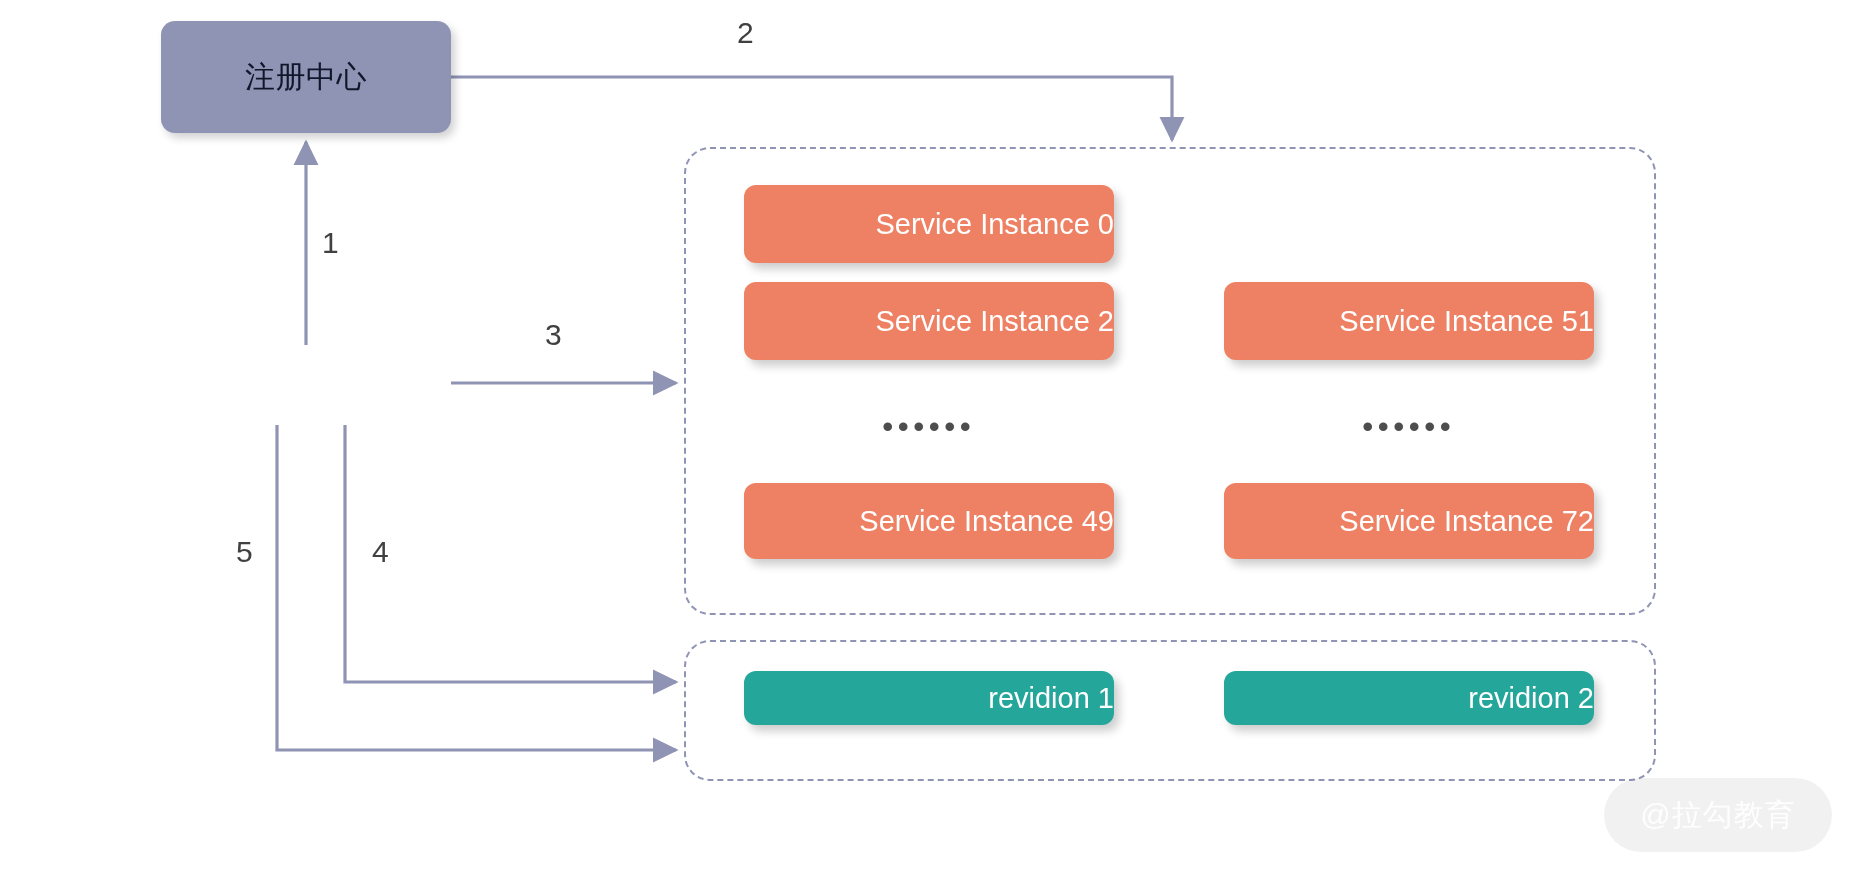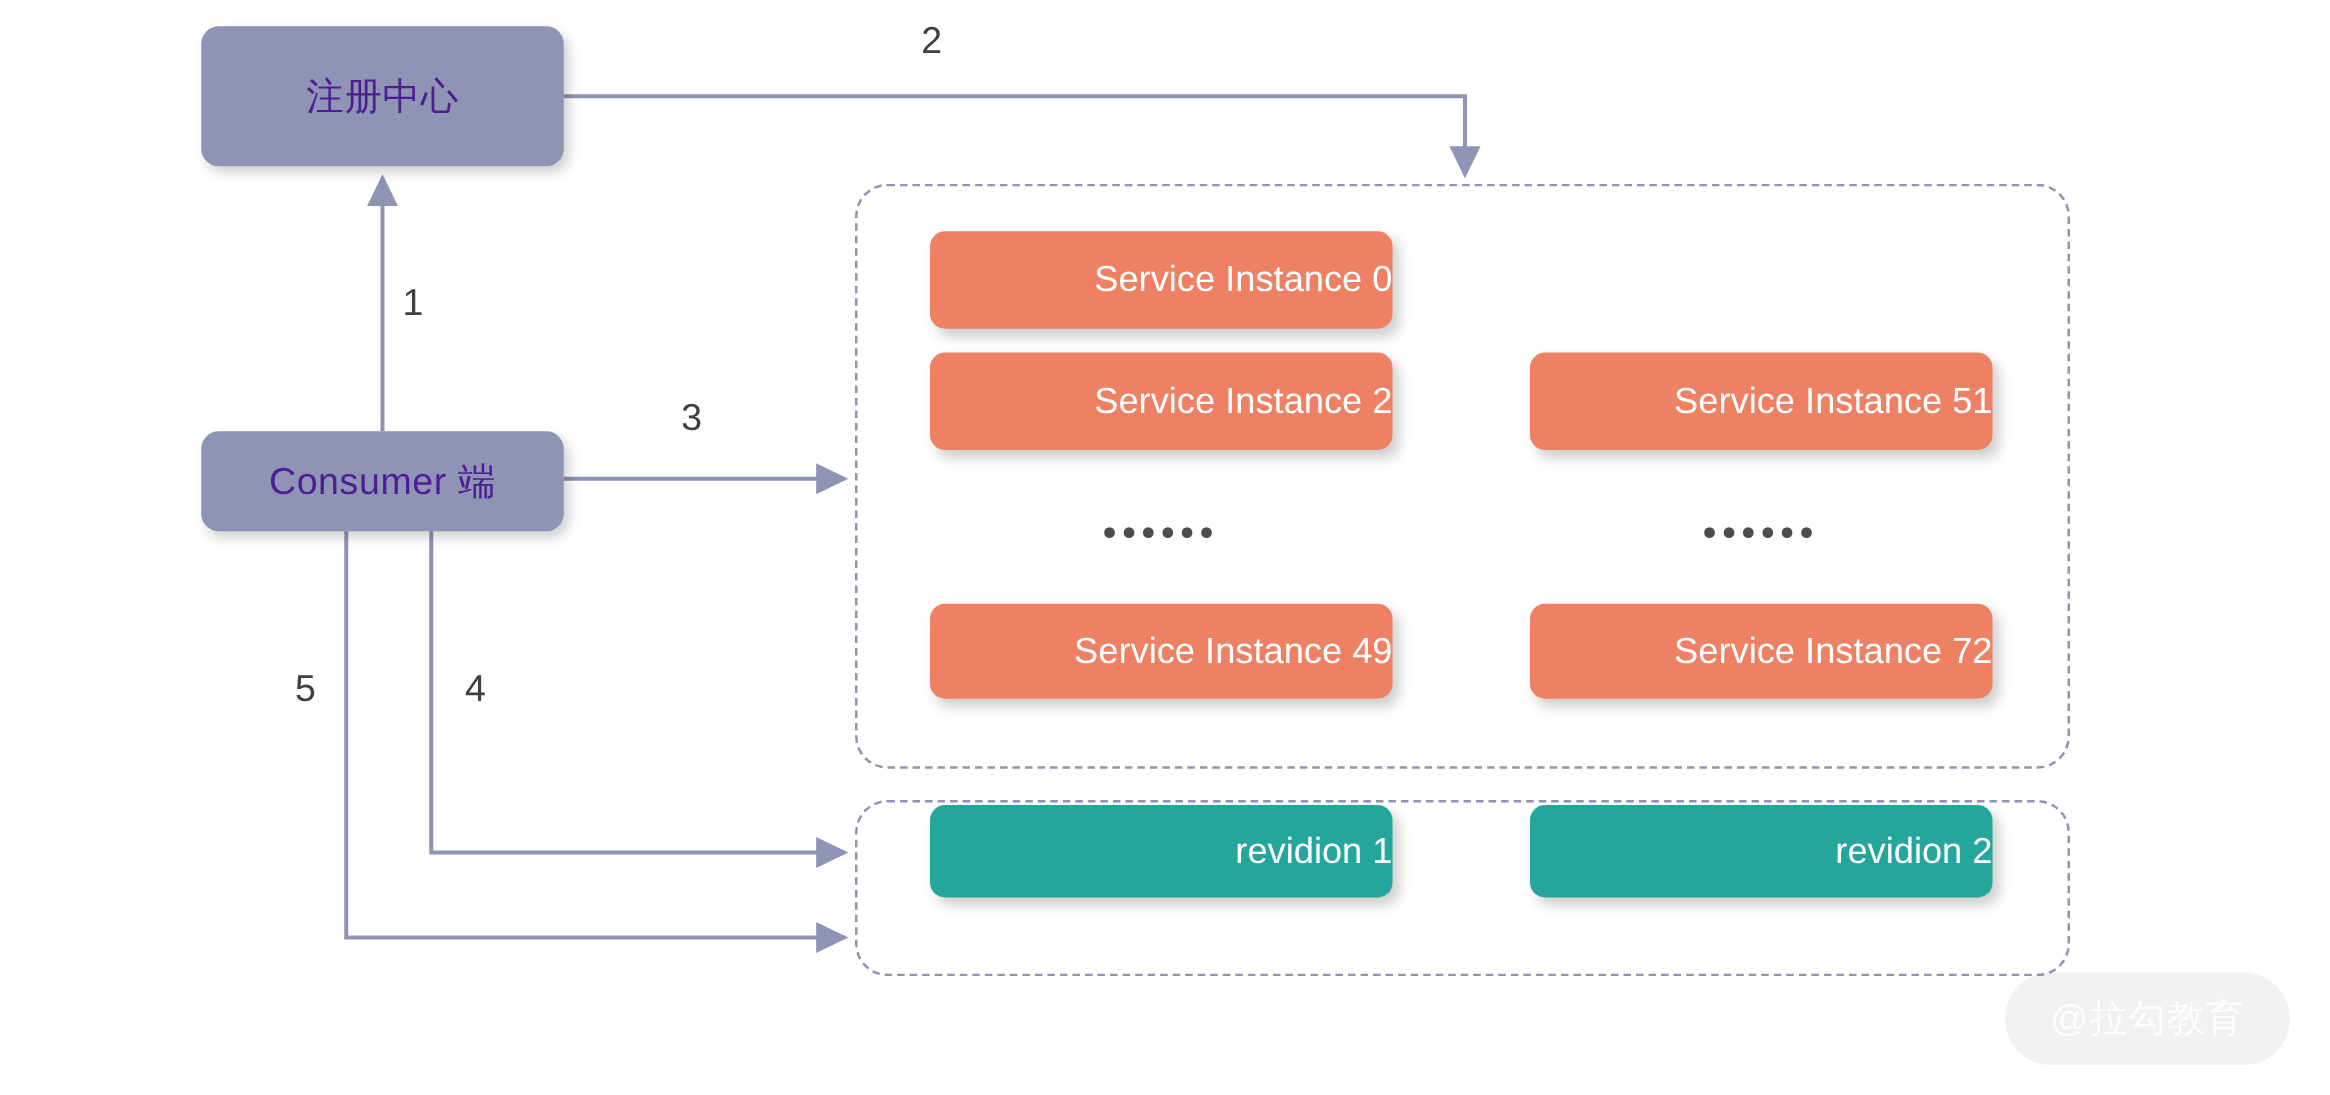--- a/index.html
+++ b/index.html
@@ -25,21 +25,21 @@
     height: 876px;
     pointer-events: none;
   }
 
   
   .node {
     position: absolute;
     background: #8f93b4;
     border-radius: 14px;
     box-shadow: 4px 5px 9px rgba(0,0,0,0.18);
-    color: #4c1d95;
+    color: #0f172a;
     display: flex;
     align-items: center;
     justify-content: center;
     font-size: 30px;
     letter-spacing: 0.5px;
     box-sizing: border-box;
   }
   #registry-node {
     left: 161px;
     top: 21px;
@@ -89,21 +89,21 @@
   }
   .chip.orange { background: #ee8163; }
   .chip.green  { background: #25a69a; }
 
   
   .col-left  { left: 744px; width: 370px; }
   .col-right { left: 1224px; width: 370px; }
   .row-a { top: 185px; height: 78px; }
   .row-b { top: 282px; height: 78px; }
   .row-c { top: 483px; height: 76px; }
-  .rev-row { top: 644px; height: 74px; padding-left: 13px; }
+  .rev-row { top: 671px; height: 54px; padding-left: 13px; }
 
   
   .dots {
     position: absolute;
     color: #4d4d4d;
     font-size: 30px;
     letter-spacing: 5px;
     line-height: 1;
     top: 412px;
     width: 370px;
@@ -163,23 +163,20 @@
 
     <path d="M345,425 L345,682 L676,682" fill="none" stroke="#8f93b4" stroke-width="3.2" stroke-linejoin="miter" marker-end="url(#arrowhead)"></path>
 
     <path d="M277,425 L277,750 L676,750" fill="none" stroke="#8f93b4" stroke-width="3.2" stroke-linejoin="miter" marker-end="url(#arrowhead)"></path>
   </svg>
 
   <div class="node" id="registry-node">
     <span>注册中心</span>
   </div>
 
-  <div class="node" id="consumer-node">
-    <span>Consumer 端</span>
-  </div>
 
   <div class="dashed-group" id="instances-group"></div>
 
   <div class="chip orange col-left row-a">
     <span>Service Instance 0</span>
   </div>
   <div class="chip orange col-left row-b">
     <span>Service Instance 2</span>
   </div>
   <div class="chip orange col-left row-c">

